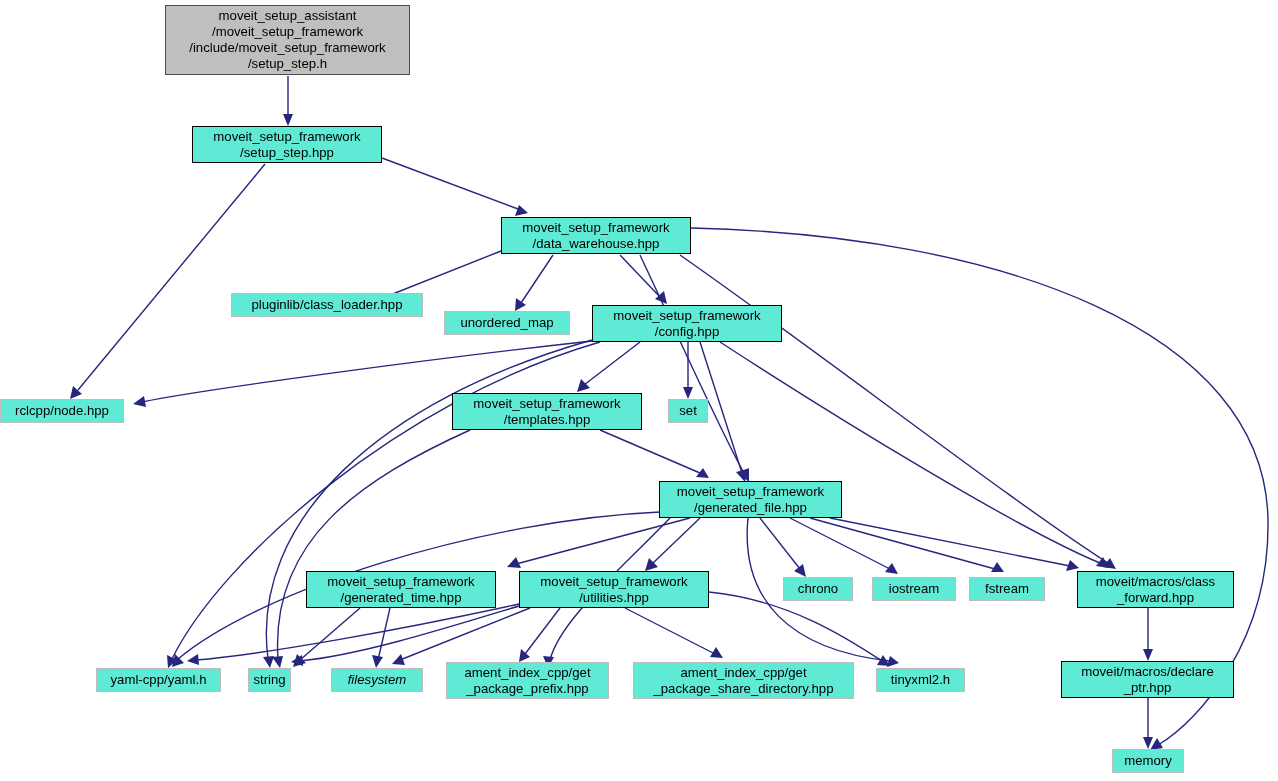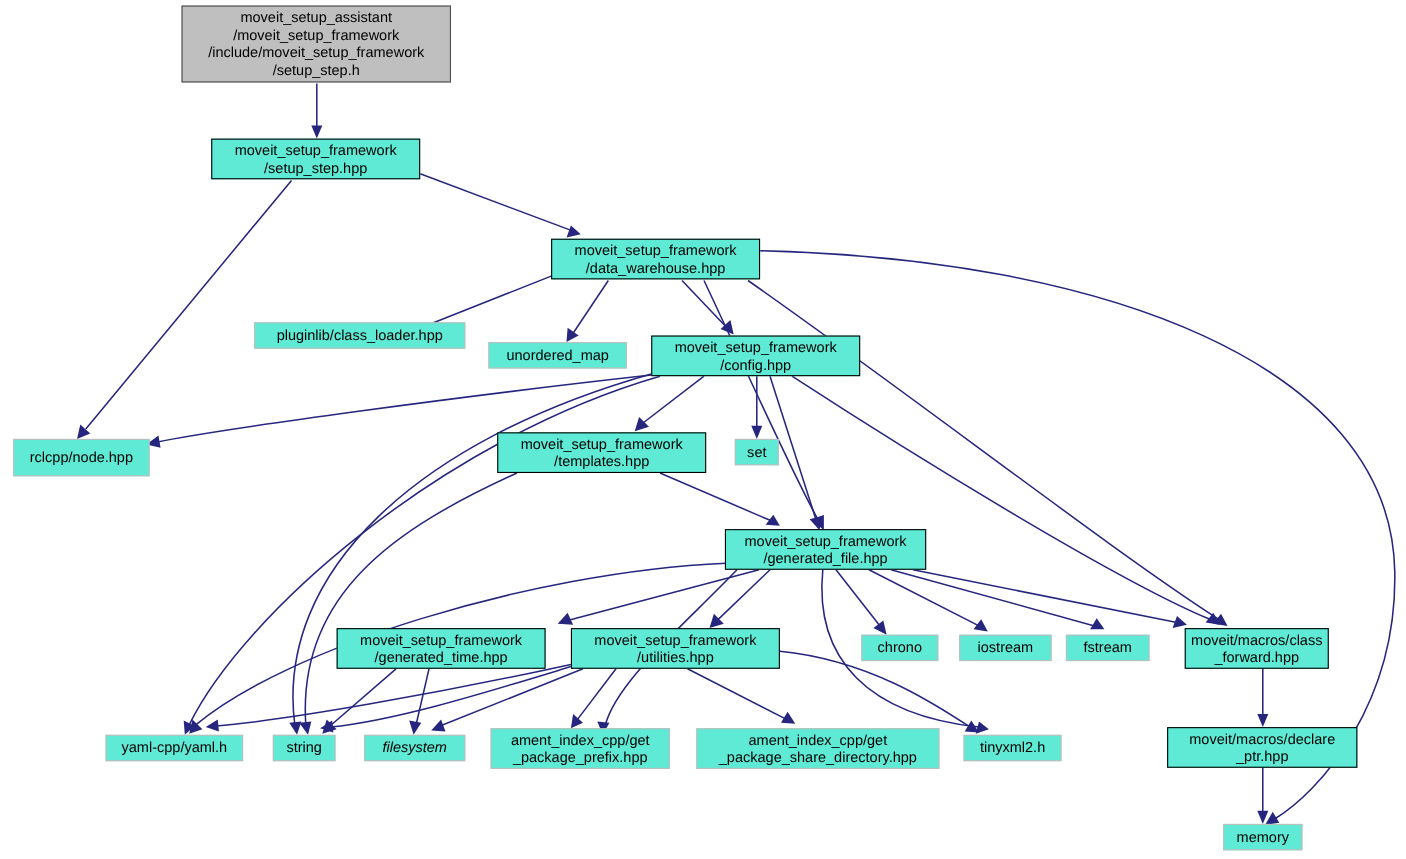--- a/index.html
+++ b/index.html
@@ -214,37 +214,37 @@
 /include/moveit_setup_framework
 /setup_step.h</div>
       <div class="node-box bold" style="left: 192px; top: 126px; width: 190px; height: 37px;">moveit_setup_framework
 /setup_step.hpp</div>
       <div class="node-box bold" style="left: 501px; top: 217px; width: 190px; height: 37px;">moveit_setup_framework
 /data_warehouse.hpp</div>
       <div class="node-box" style="left: 231px; top: 293px; width: 192px; height: 24px;">pluginlib/class_loader.hpp</div>
       <div class="node-box" style="left: 444px; top: 311px; width: 126px; height: 24px;">unordered_map</div>
       <div class="node-box bold" style="left: 592px; top: 305px; width: 190px; height: 37px;">moveit_setup_framework
 /config.hpp</div>
-      <div class="node-box" style="left: 12px; top: 399px; width: 124px; height: 34px;">rclcpp/node.hpp</div>
+      <div class="node-box" style="left: 0; top: 399px; width: 124px; height: 24px;">rclcpp/node.hpp</div>
       <div class="node-box bold" style="left: 452px; top: 393px; width: 190px; height: 37px;">moveit_setup_framework
 /templates.hpp</div>
       <div class="node-box" style="left: 668px; top: 399px; width: 40px; height: 24px;">set</div>
       <div class="node-box bold" style="left: 659px; top: 481px; width: 183px; height: 37px;">moveit_setup_framework
 /generated_file.hpp</div>
       <div class="node-box bold" style="left: 306px; top: 571px; width: 190px; height: 37px;">moveit_setup_framework
 /generated_time.hpp</div>
       <div class="node-box bold" style="left: 519px; top: 571px; width: 190px; height: 37px;">moveit_setup_framework
 /utilities.hpp</div>
       <div class="node-box" style="left: 783px; top: 577px; width: 70px; height: 24px;">chrono</div>
       <div class="node-box" style="left: 872px; top: 577px; width: 84px; height: 24px;">iostream</div>
       <div class="node-box" style="left: 969px; top: 577px; width: 76px; height: 24px; text-align: center;">fstream</div>
-      <div class="node-box bold" style="left: 1077px; top: 571px; width: 131px; height: 37px;">moveit/macros/class
+      <div class="node-box bold" style="left: 1077px; top: 571px; width: 157px; height: 37px;">moveit/macros/class
 _forward.hpp</div>
       <div class="node-box" style="left: 96px; top: 668px; width: 125px; height: 24px;">yaml-cpp/yaml.h</div>
-      <div class="node-box" style="left: 248px; top: 668px; width: 57px; height: 24px;">string</div>
+      <div class="node-box" style="left: 248px; top: 668px; width: 43px; height: 24px;">string</div>
       <div class="node-box" style="left: 331px; top: 668px; width: 92px; height: 24px; font-style: italic;">filesystem</div>
       <div class="node-box" style="left: 446px; top: 662px; width: 163px; height: 37px;">ament_index_cpp/get
 _package_prefix.hpp</div>
       <div class="node-box" style="left: 633px; top: 662px; width: 221px; height: 37px;">ament_index_cpp/get
 _package_share_directory.hpp</div>
       <div class="node-box" style="left: 876px; top: 668px; width: 89px; height: 24px;">tinyxml2.h</div>
       <div class="node-box bold" style="left: 1061px; top: 661px; width: 173px; height: 37px;">moveit/macros/declare
 _ptr.hpp</div>
       <div class="node-box" style="left: 1112px; top: 749px; width: 72px; height: 24px;">memory</div>
     </div>

